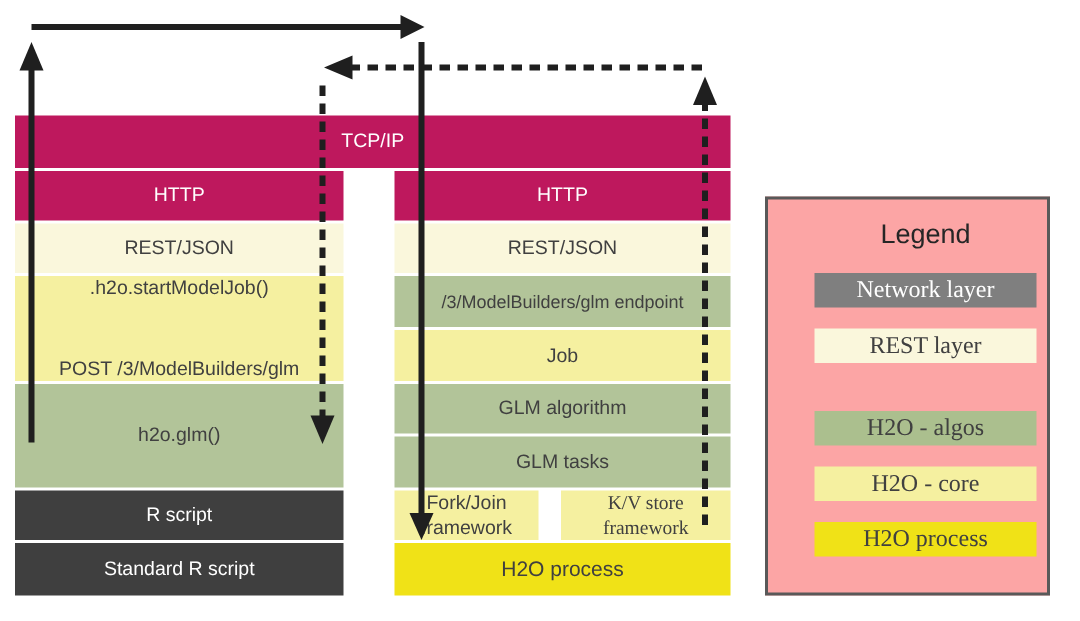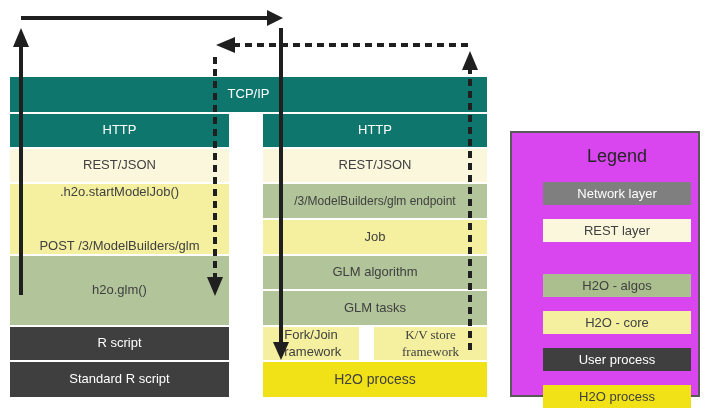--- a/index.html
+++ b/index.html
@@ -4,40 +4,41 @@
 <style>
   html,body{margin:0;padding:0;background:#ffffff;}
   .canvas{
     position:relative;width:720px;height:414px;background:#ffffff;overflow:hidden;
     font-family:"Liberation Sans", sans-serif;color:#404040;
   }
   .band{
     position:absolute;display:flex;flex-direction:column;align-items:center;justify-content:center;
     font-size:13px;line-height:1.25;text-align:center;box-sizing:border-box;
   }
-  .gray  {background:#0f766e;color:#ffffff;}
+  .gray  {background:#be185d;color:#ffffff;}
   .cream {background:#faf7dc;color:#404040;}
   .green {background:#b2c499;color:#404040;}
   .yellow{background:#f5f0a0;color:#404040;}
   .dark  {background:#3f3f3f;color:#ffffff;}
   .bright{background:#f0e217;color:#404040;}
   .small {font-size:12px;}
 
   
   .legend{
     position:absolute;left:510px;top:131px;width:190px;height:266px;
-    background:#d946ef;border:2px solid #595959;box-sizing:border-box;padding-left:24px;
+    background:#fca5a5;border:2px solid #595959;box-sizing:border-box;padding-left:24px;
   }
   .legend-title{
     text-align:center;font-size:18px;color:#262626;margin-top:13px;margin-bottom:15px;
   }
   .legend-swatch{
     margin:0 auto 14px auto;width:148px;height:23px;
     display:flex;align-items:center;justify-content:center;
-    font-size:13px;
+    font-size:16px;
+    font-family:Liberation Serif, serif;
   }
   .arrows{position:absolute;left:0;top:0;pointer-events:none;}
   .arrows line{stroke:#1f1f1f;}
   .arrows polygon{fill:#1f1f1f;}
 </style>
 </head>
 <body>
 
 <div class="canvas">
 
@@ -102,23 +103,20 @@
     </div>
     <div class="legend-swatch" style="background:#faf7dc;color:#404040;">
       <span>REST layer</span>
     </div>
     <div class="legend-swatch" style="background:#abbf8e;color:#404040;margin-top:32px;">
       <span>H2O - algos</span>
     </div>
     <div class="legend-swatch" style="background:#f5f0a0;color:#404040;">
       <span>H2O - core</span>
     </div>
-    <div class="legend-swatch" style="background:#3f3f3f;color:#ffffff;">
-      <span>User process</span>
-    </div>
     <div class="legend-swatch" style="background:#f0e217;color:#404040;">
       <span>H2O process</span>
     </div>
   </div>
 
   <svg class="arrows" width="720" height="414" viewBox="0 0 720 414">
 
     <g>
       <line x1="21" y1="46" x2="21" y2="295" stroke-width="4"></line>
       <polygon points="21,28 13,47 29,47"></polygon>

